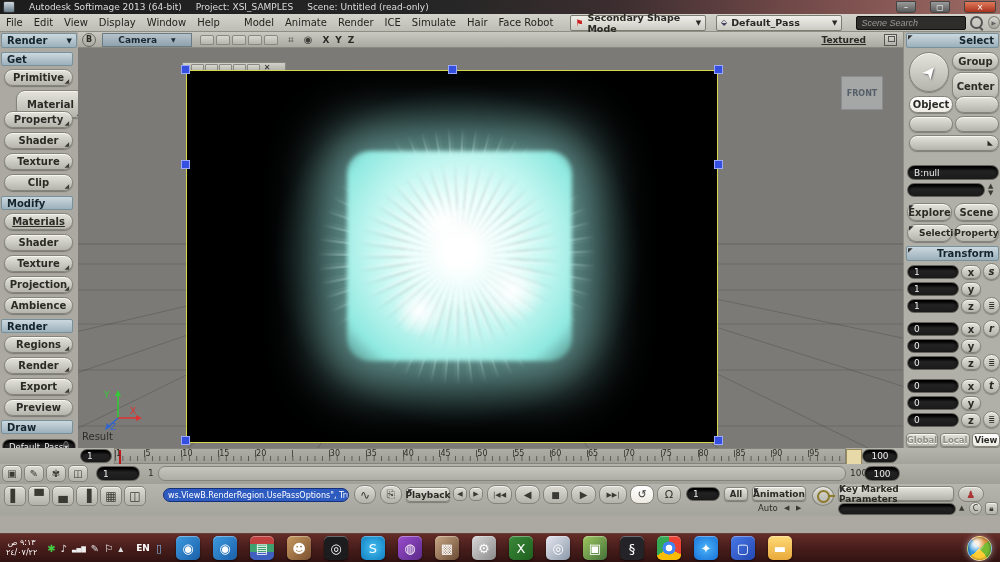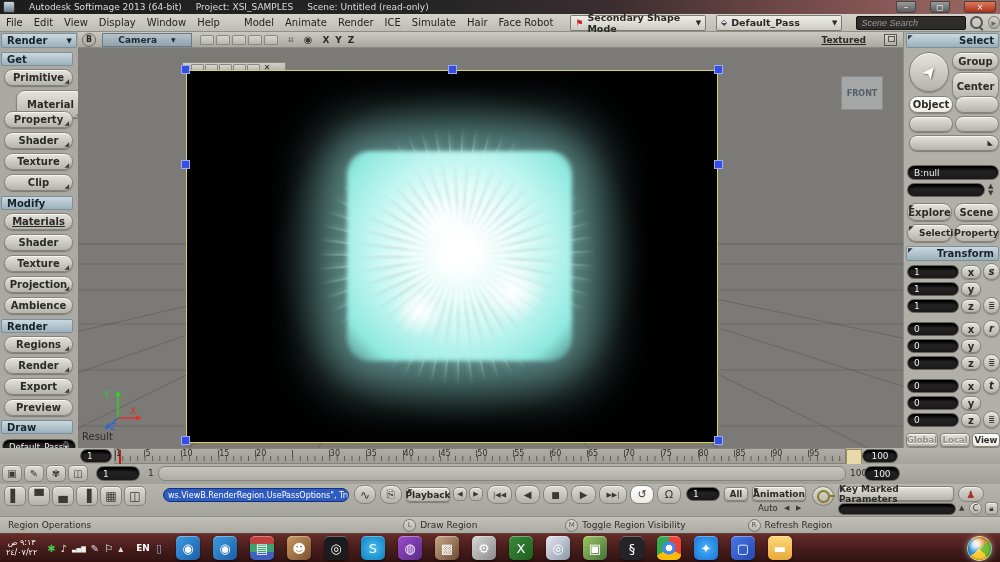--- a/index.html
+++ b/index.html
@@ -608,35 +608,20 @@
         <span class="flyarrow">◤</span>
         <span>Key Marked Parameters</span>
       </div>
     <span class="tbtn" style="left:958px;top:2px;width:26px;height:16px;font-size:10px;border-radius:8px;color:#a33;">♟</span>
     <div class="pill" style="left:838px;top:19px;width:118px;height:12px;"></div>
     <span class="abs" style="left:959px;top:20px;font-size:7px;color:#3a3a34;">▲</span>
     <span class="tbtn" style="left:969px;top:18px;width:13px;height:13px;border-radius:50%;font-size:8px;">C</span>
     <span class="tbtn" style="left:985px;top:18px;width:13px;height:13px;border-radius:3px;font-size:8px;">🔒︎</span>
   </div>
 
-  <div id="statusbar" class="abs">
-    <span style="margin-left:8px;">Region Operations</span>
-    <span style="margin-left:312px;display:inline-flex;align-items:center;">
-        <span class="hintkey">L</span>
-        <span>Draw Region</span>
-      </span>
-    <span style="margin-left:88px;display:inline-flex;align-items:center;">
-        <span class="hintkey">M</span>
-        <span>Toggle Region Visibility</span>
-      </span>
-    <span style="margin-left:62px;display:inline-flex;align-items:center;">
-        <span class="hintkey">R</span>
-        <span>Refresh Region</span>
-      </span>
-  </div>
 
   <div id="taskbar" class="abs">
     <div style="margin:0 10px 0 6px;text-align:center;font-size:8px;line-height:10px;color:#fff;">
       <div>٩:١٣ ص</div>
       <div>٢٤/٠٧/٢٢</div>
     </div>
     <div id="tray" style="display:flex;align-items:center;margin-right:8px;">
         <span class="tray-ic" style="color: rgb(68, 204, 68);">✱</span>
         <span class="tray-ic" style="color: rgb(238, 238, 238);">♪</span>
         <span class="tray-ic" style="color: rgb(238, 238, 238); font-size: 6px;">▃▅▇</span>

